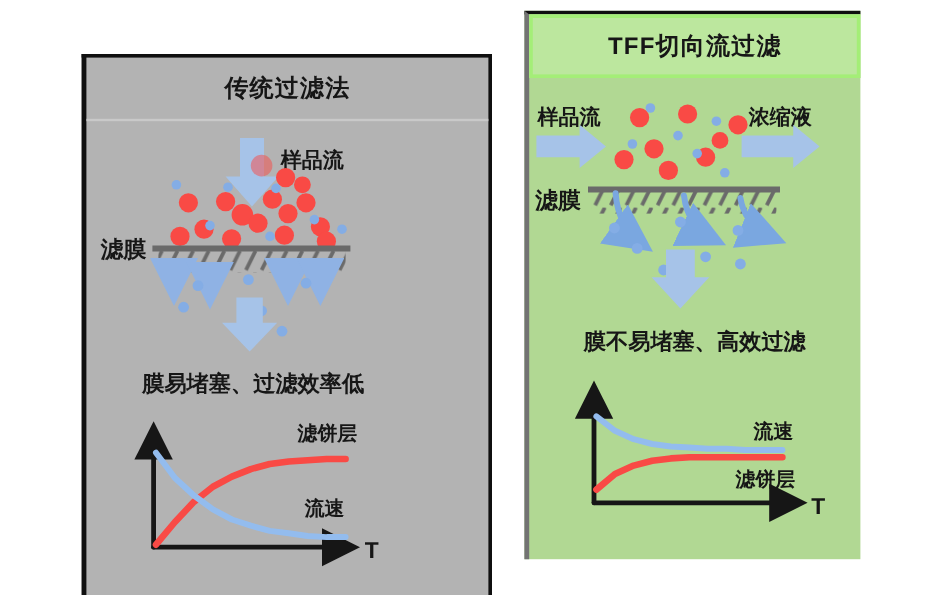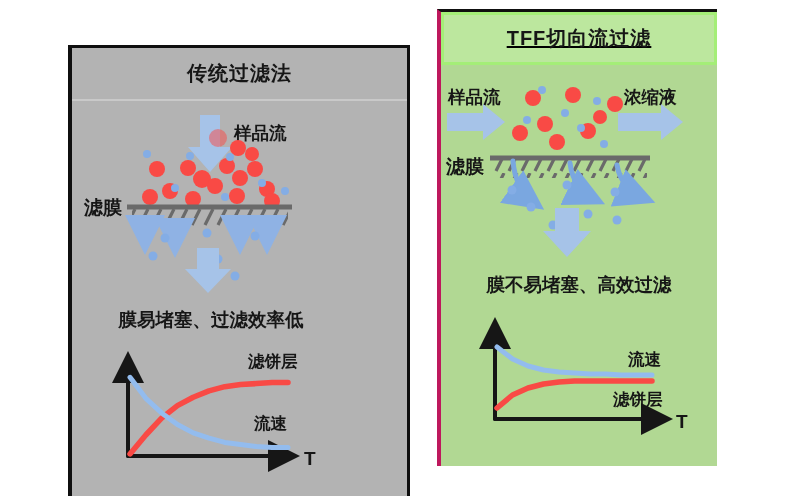--- a/index.html
+++ b/index.html
@@ -2,21 +2,21 @@
 <html><head>
 <meta charset="utf-8">
 <style>
   html,body{margin:0;padding:0;background:#ffffff;}
   .stage{position:relative;width:788px;height:496px;background:#ffffff;overflow:hidden;
          font-family:"Liberation Sans", sans-serif;}
   .panel{position:absolute;box-sizing:border-box;}
   .panel-left{left:68px;top:9px;width:342px;height:458px;background:#b3b3b3;
     border-left:4px solid #0f0f0f;border-top:3px solid #0f0f0f;border-right:3px solid #0f0f0f;margin-top:36px;}
   .panel-right{left:437px;top:9px;width:280px;height:457px;background:#b1d893;
-    border-left:4px solid #be185d;border-top:3px solid #0f0f0f;text-decoration:underline;}
+    border-left:4px solid #737373;border-top:3px solid #0f0f0f;}
   .hdr{box-sizing:border-box;display:flex;align-items:center;justify-content:center;
        font-weight:bold;font-size:20px;color:#161616;letter-spacing:1px;}
   .hdr-left{height:53px;border-bottom:2px solid #c9c9c9;}
   .hdr-right{height:53px;background:#bce79e;border:3px solid #a4ee77;}
   svg text{font-family:"Liberation Sans", sans-serif;font-weight:bold;fill:#161616;}
   svg{display:block;}
 </style>
 </head>
 <body>
 

